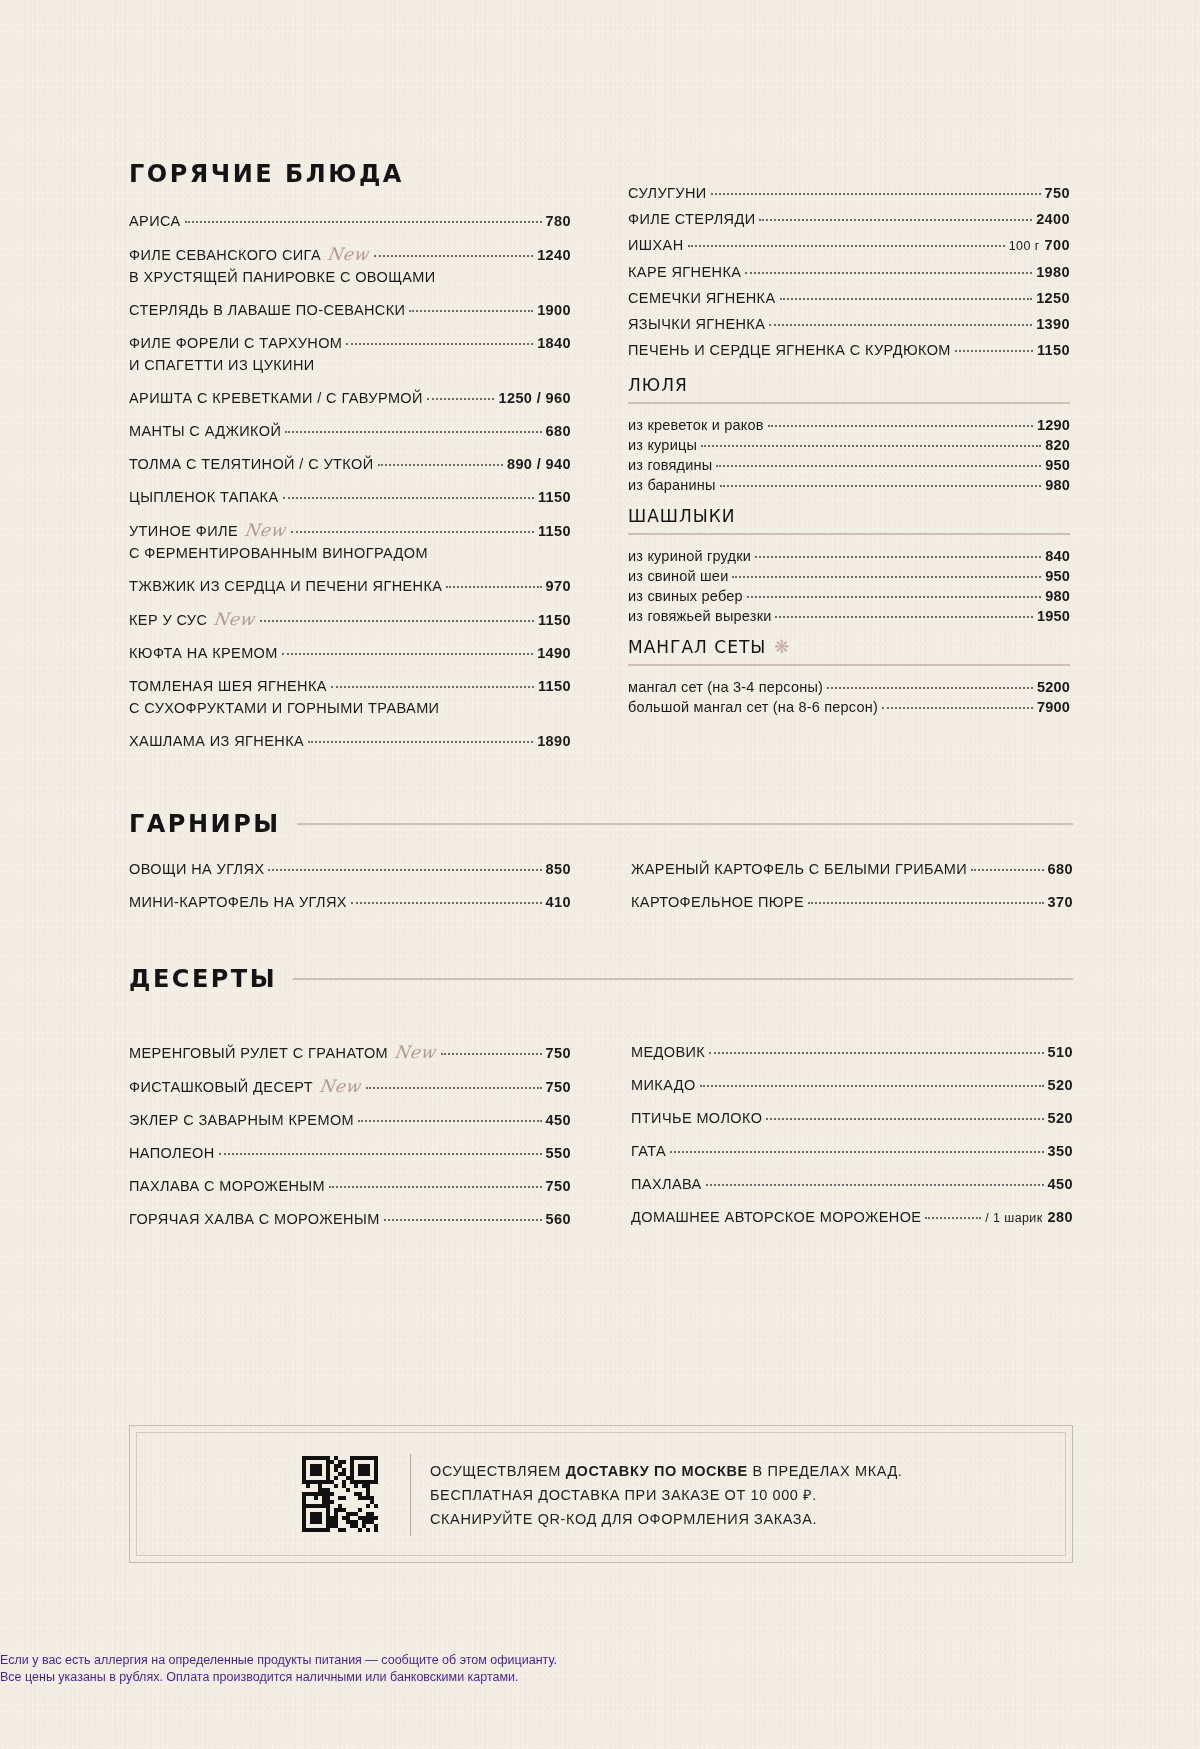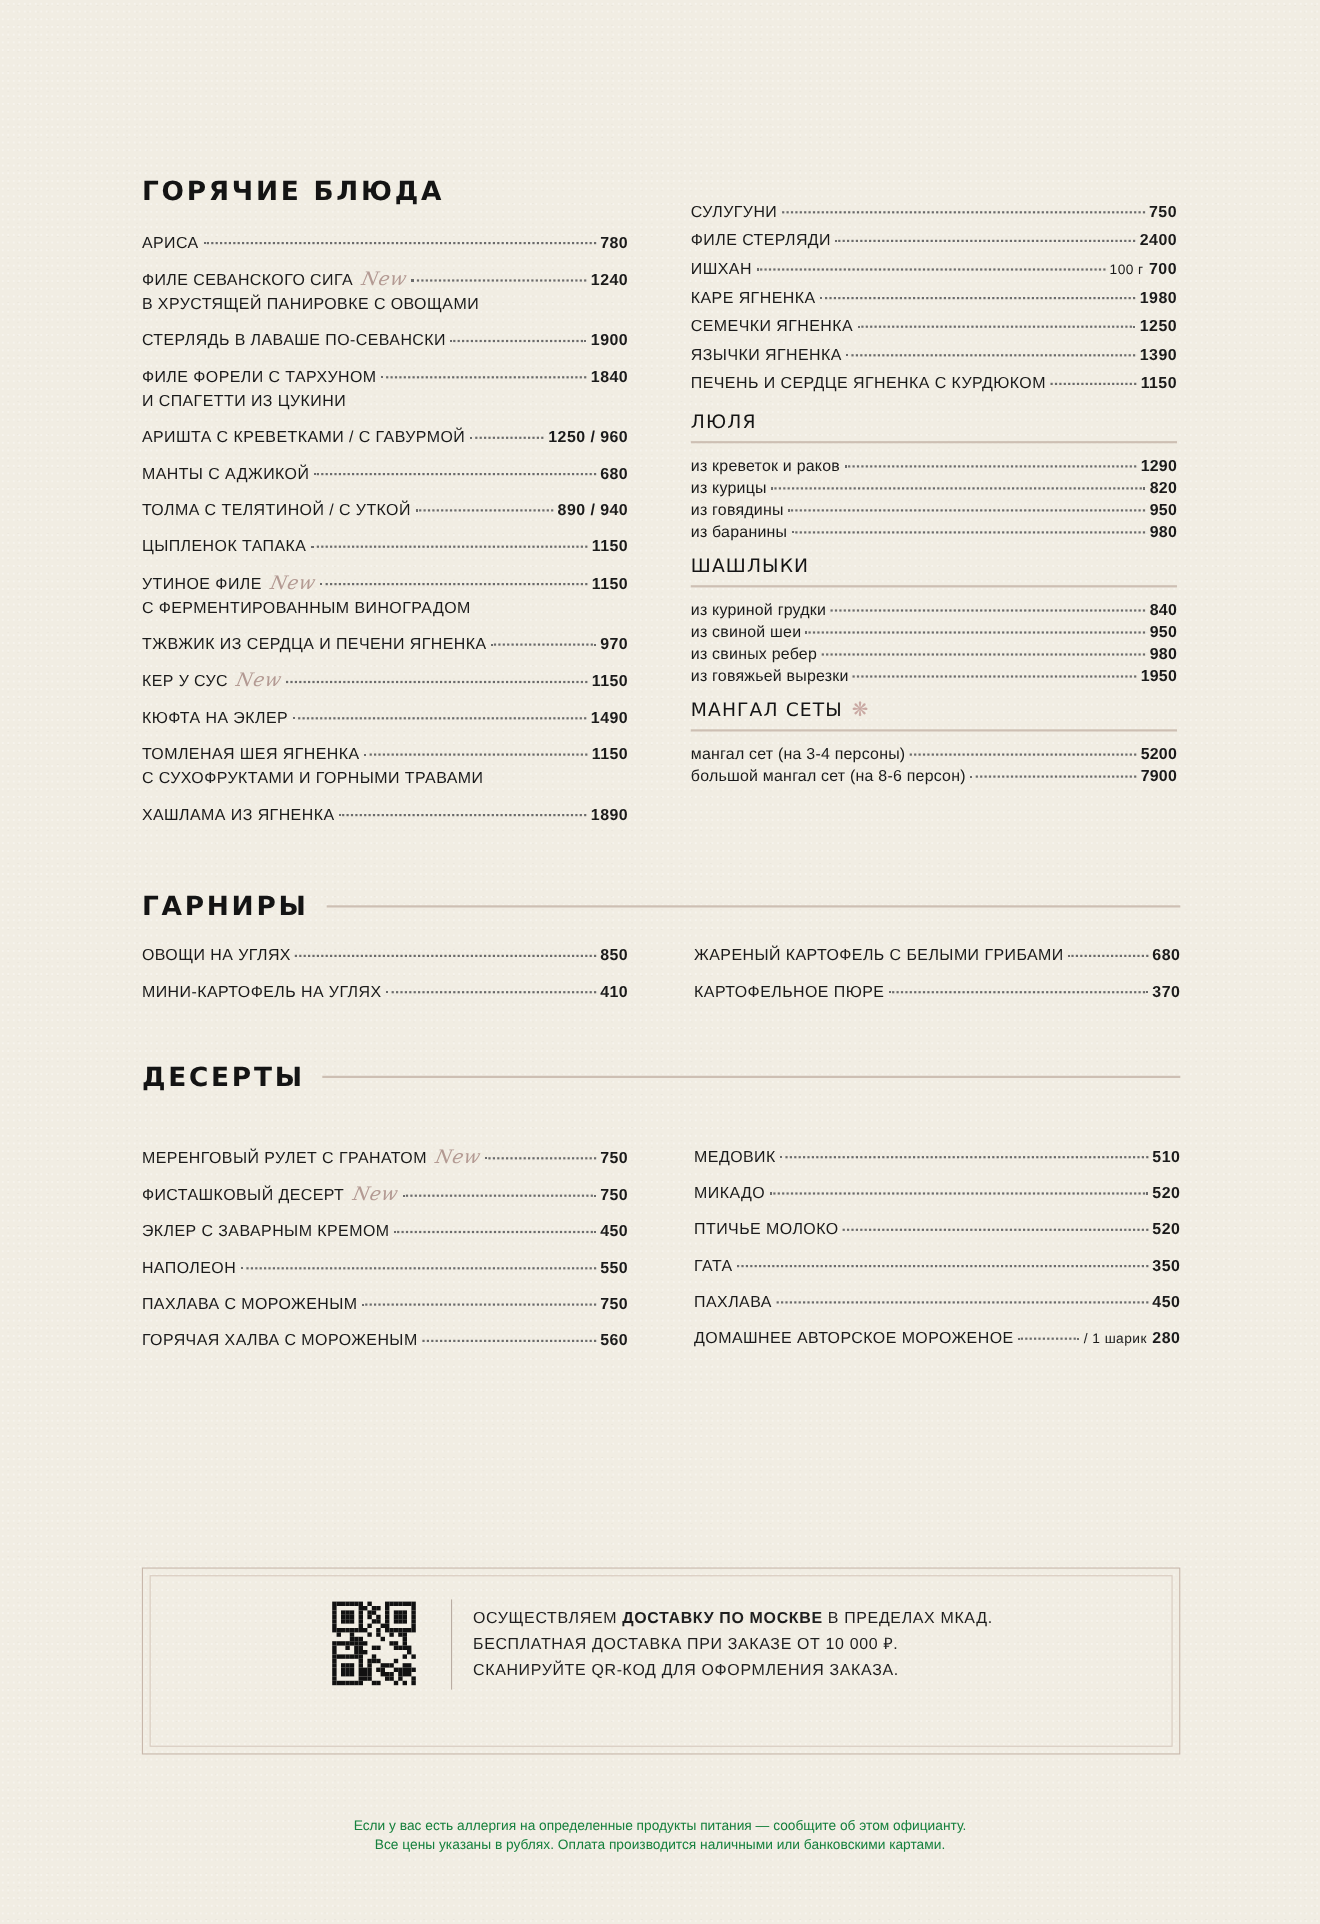--- a/index.html
+++ b/index.html
@@ -54,43 +54,43 @@
   .item.tight { margin-bottom: 8px; }
   .item.compact { margin-bottom: 2px; }
   .lower .row { font-size: 14.5px; letter-spacing: 0.2px; }
 
   .wide-title { position: absolute; left: 129px; width: 944px; display: flex; align-items: center; gap: 16px; }
   .wide-title .rule { flex: 1; height: 2px; background: #cdbfb3; }
 
   .grid2 { position: absolute; left: 129px; width: 944px; display: grid; grid-template-columns: 442px 442px; column-gap: 60px; }
 
   .delivery-box {
-    position: absolute; left: 129px; top: 1425px; width: 944px; height: 170px;
+    position: absolute; left: 129px; top: 1425px; width: 944px; height: 138px;
     border: 1.5px solid #c8b7ab; box-sizing: border-box;
   }
   .delivery-box::before {
     content: ""; position: absolute; left: 6px; right: 6px; top: 6px; bottom: 6px;
     border: 1px solid #d8cabe;
   }
   .qr {
     position: absolute; left: 172px; top: 30px; width: 76px; height: 76px;
     display: grid; grid-template-columns: repeat(19, 4px); grid-template-rows: repeat(19, 4px);
   }
   .qr span { width: 4px; height: 4px; }
   .qr .b { background: #111; }
   .vdiv { position: absolute; left: 280px; top: 28px; width: 1px; height: 82px; background: #b9aca2; }
   .delivery-text {
     position: absolute; left: 300px; top: 33px; font-size: 14.5px; letter-spacing: 0.6px;
     line-height: 24px; color: #1e1e1e;
   }
   .delivery-text b { font-weight: 700; }
 
   .footer-note {
-    position: absolute; left: 0; width: 1200px; top: 1652px; text-align: center;
-    font-size: 12.5px; line-height: 17px; color: #15803d;
+    position: absolute; left: 0; width: 1200px; top: 1652px; 
+    font-size: 12.5px; line-height: 17px; color: #4c1d95;
   }
 </style>
 </head>
 <body>
 
 <div class="page">
 
   <div class="col col-left" style="top:160px;">
     <h2 class="section-title">ГОРЯЧИЕ БЛЮДА</h2>
     <div style="height:24px"></div>
@@ -173,21 +173,21 @@
         <div class="item ">
           <div class="row">
             <span class="name">КЕР У СУС</span>
             <span class="new-badge">New</span>
             <span class="dots"></span>
             <span class="price">1150</span>
           </div>
         </div>
         <div class="item ">
           <div class="row">
-            <span class="name">КЮФТА НА ЭКЛЕР</span>
+            <span class="name">КЮФТА НА КРЕМОМ</span>
             <span class="dots"></span>
             <span class="price">1490</span>
           </div>
         </div>
         <div class="item ">
           <div class="row">
             <span class="name">ТОМЛЕНАЯ ШЕЯ ЯГНЕНКА</span>
             <span class="dots"></span>
             <span class="price">1150</span>
           </div>

